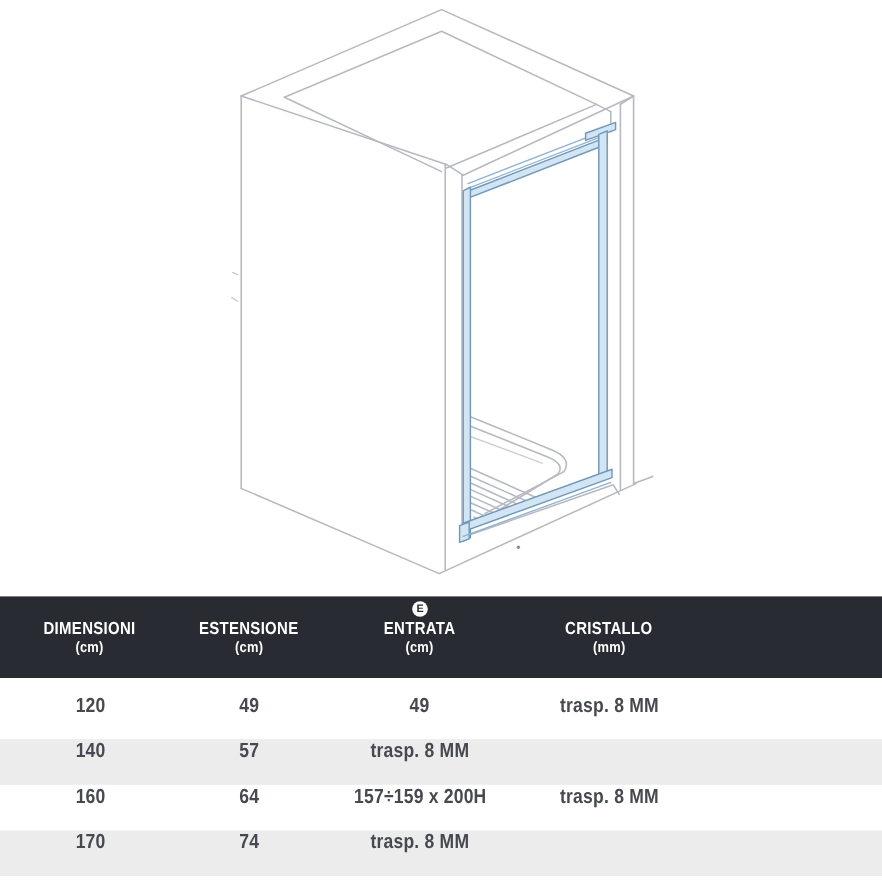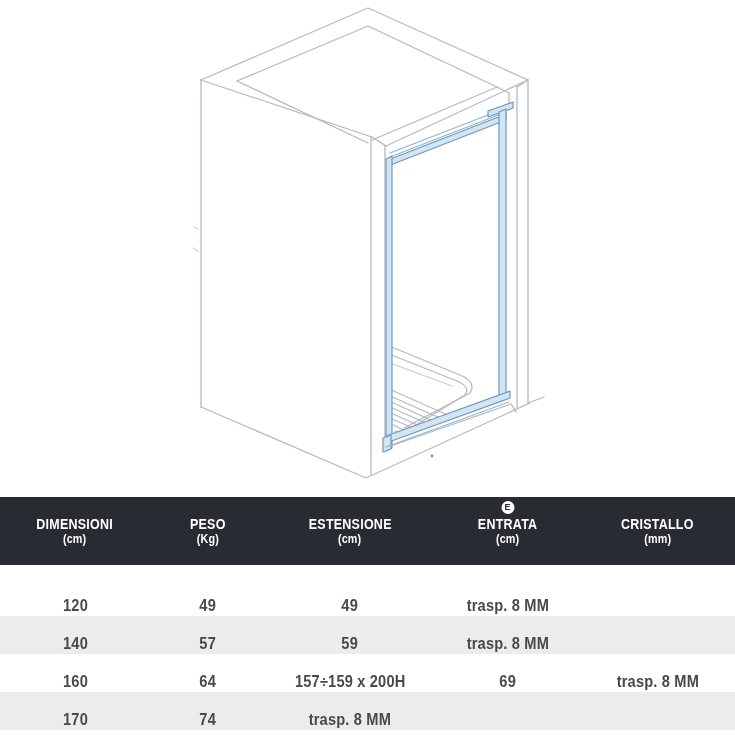--- a/index.html
+++ b/index.html
@@ -43,21 +43,21 @@
     line-height:1;
   }
   .tbody{margin-top:13px;}
   .row{
     display:grid;
     grid-template-columns:150px 115px 170px 145px 155px;
     height:38px;
   }
   .row:nth-child(even){background:#ececec;}
   .td{
-    display:flex;align-items:flex-end;justify-content:center;
+    display:flex;align-items:flex-start;justify-content:center;
     font-size:17px;font-weight:700;color:#46494f;
     letter-spacing:.2px;
   }
   
   .g-line{stroke:#b6b9c1;stroke-width:1.3;fill:none;stroke-linejoin:round;stroke-linecap:round;}
   .g-thin{stroke:#c3c6cd;stroke-width:1;fill:none;stroke-linecap:round;}
   .b-fill{fill:#d3e5f2;stroke:#6e99bb;stroke-width:1.2;stroke-linejoin:round;}
   .b-line{stroke:#8fb3d0;stroke-width:1.1;fill:none;stroke-linecap:round;}
   .dot{fill:#8b8e96;}
 </style>
@@ -139,24 +139,20 @@
   </div>
 
   <div class="spec-table">
 
     <div class="thead">
       <div class="th">
         <span class="lbl cnd">DIMENSIONI</span>
         <span class="unit cnd">(cm)</span>
       </div>
       <div class="th">
-        <span class="lbl cnd">PESO</span>
-        <span class="unit cnd">(Kg)</span>
-      </div>
-      <div class="th">
         <span class="lbl cnd">ESTENSIONE</span>
         <span class="unit cnd">(cm)</span>
       </div>
       <div class="th">
         <span class="badge">E</span>
         <span class="lbl cnd">ENTRATA</span>
         <span class="unit cnd">(cm)</span>
       </div>
       <div class="th">
         <span class="lbl cnd">CRISTALLO</span>
@@ -180,38 +176,32 @@
           </div>
       </div>
       <div class="row">
         <div class="td">
             <span class="cnd">140</span>
           </div>
         <div class="td">
             <span class="cnd">57</span>
           </div>
         <div class="td">
-            <span class="cnd">59</span>
-          </div>
-        <div class="td">
             <span class="cnd">trasp. 8 MM</span>
           </div>
       </div>
       <div class="row">
         <div class="td">
             <span class="cnd">160</span>
           </div>
         <div class="td">
             <span class="cnd">64</span>
           </div>
         <div class="td">
             <span class="cnd">157÷159 x 200H</span>
-          </div>
-        <div class="td">
-            <span class="cnd">69</span>
           </div>
         <div class="td">
             <span class="cnd">trasp. 8 MM</span>
           </div>
       </div>
       <div class="row">
         <div class="td">
             <span class="cnd">170</span>
           </div>
         <div class="td">

